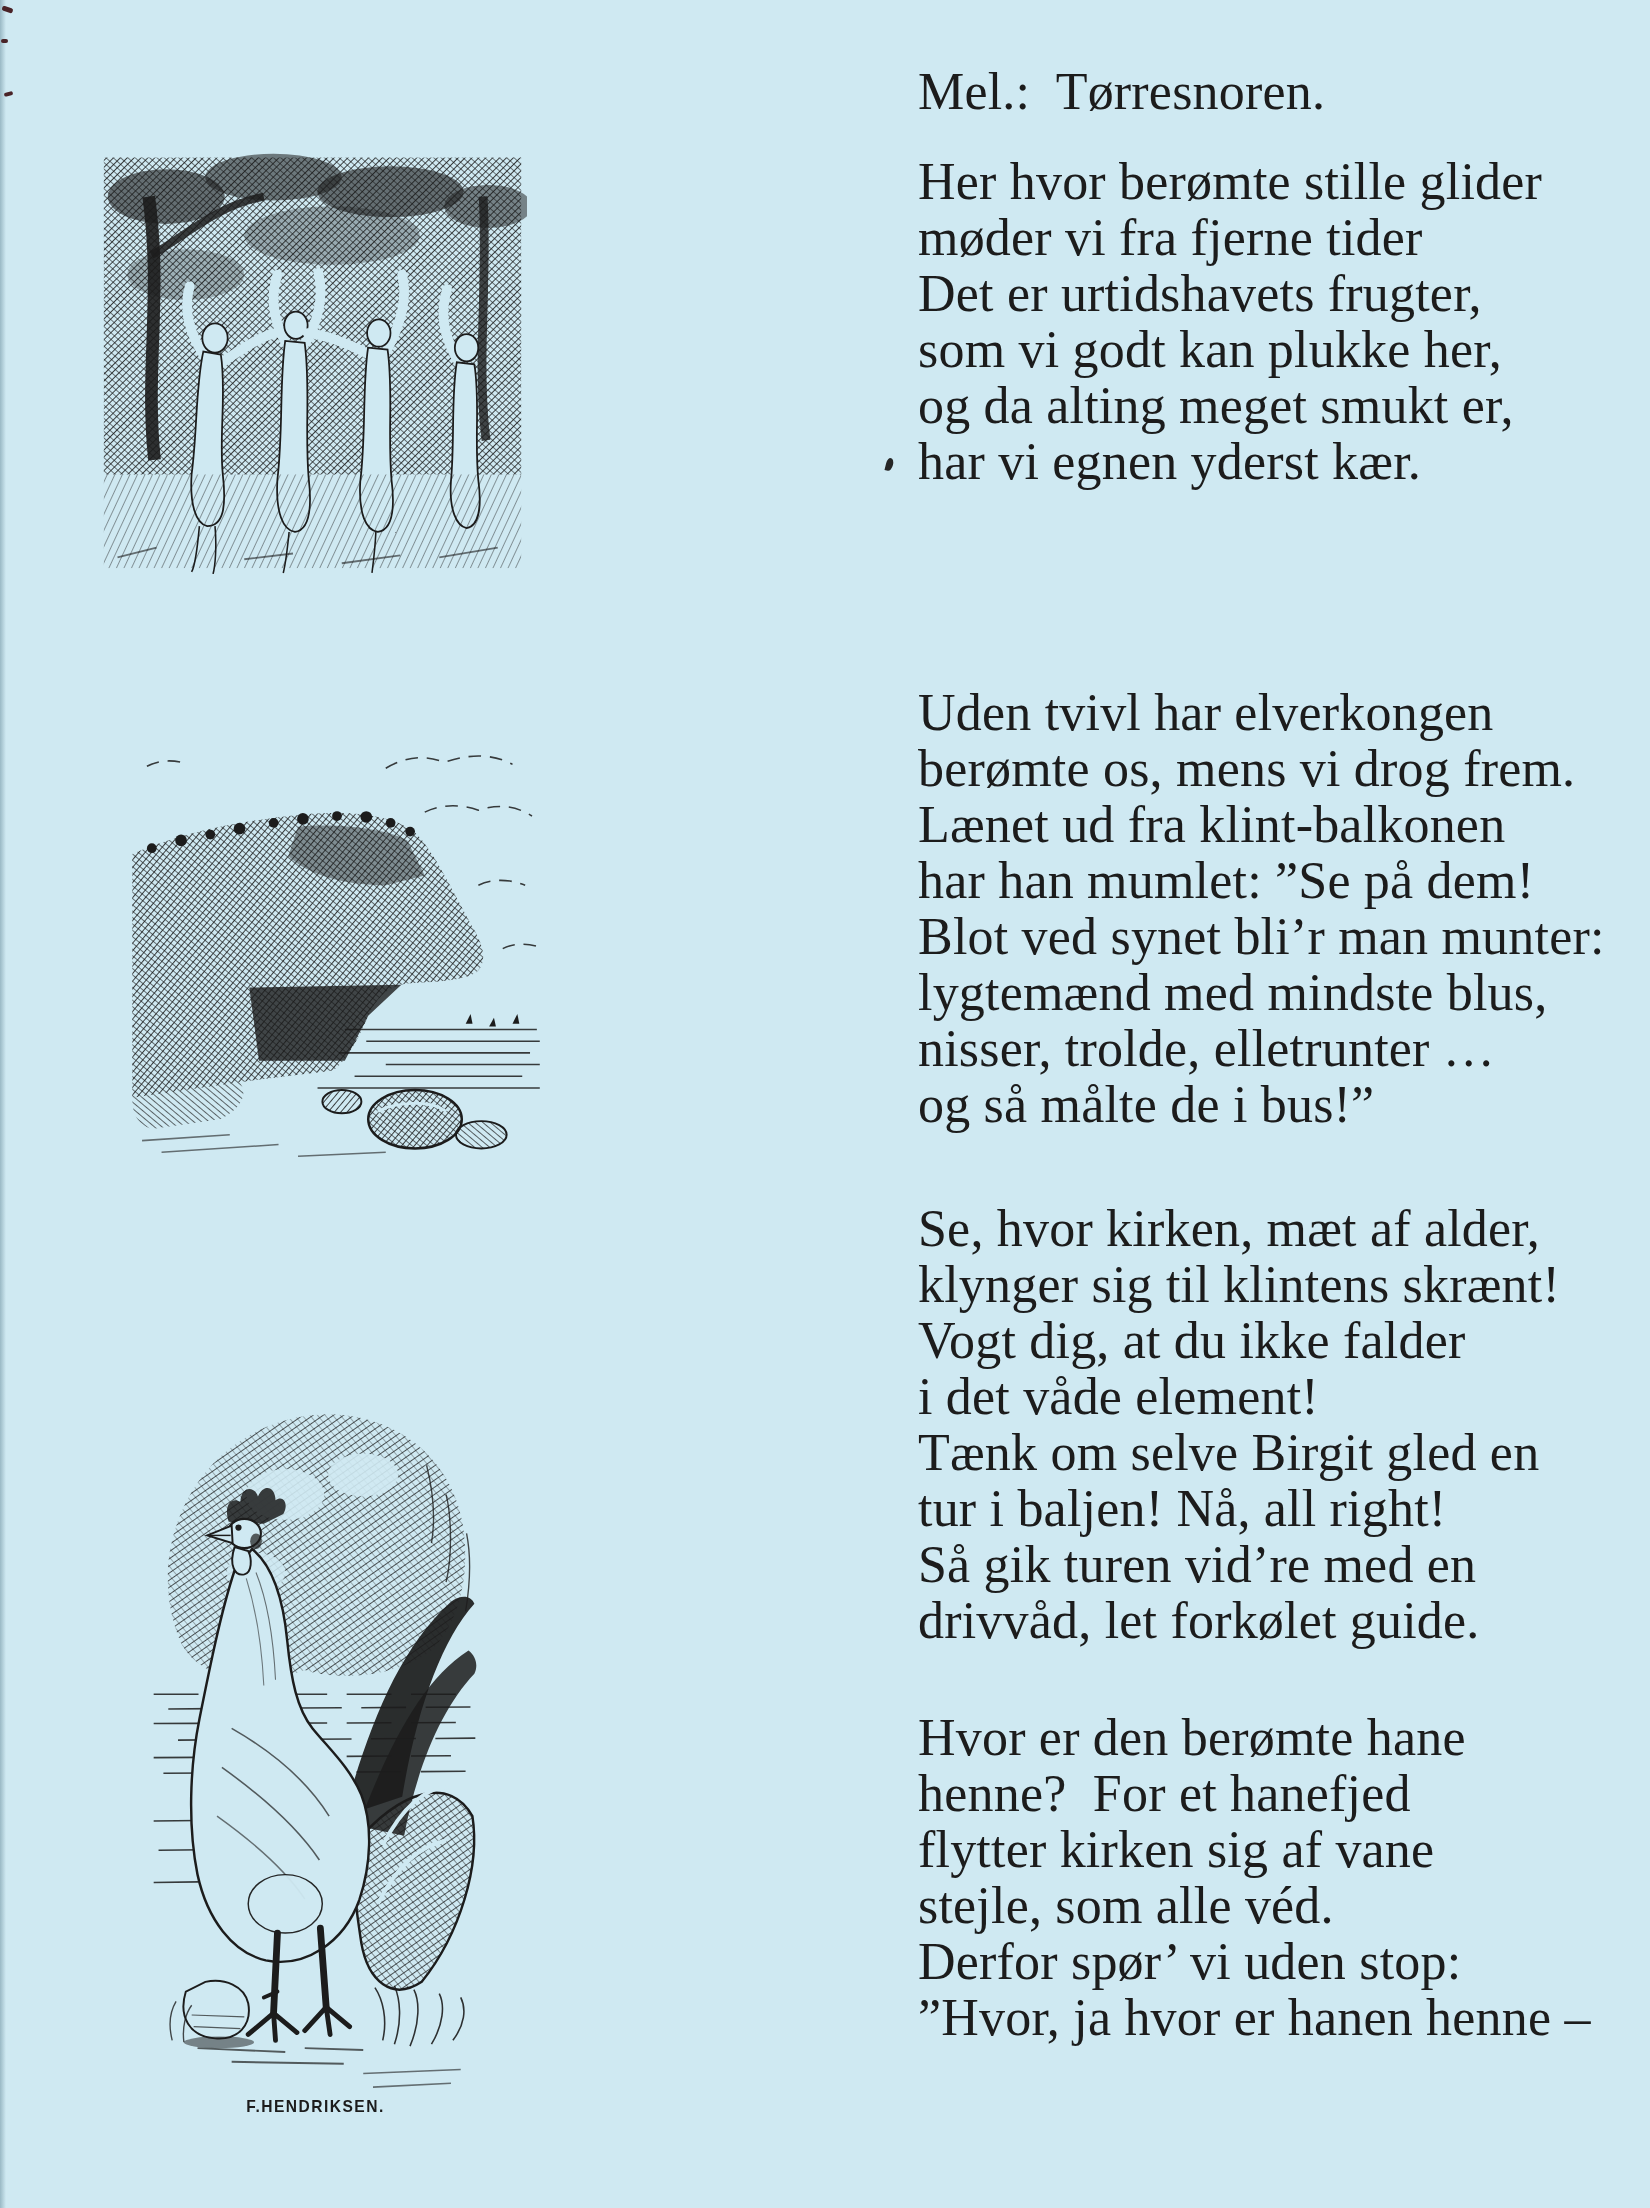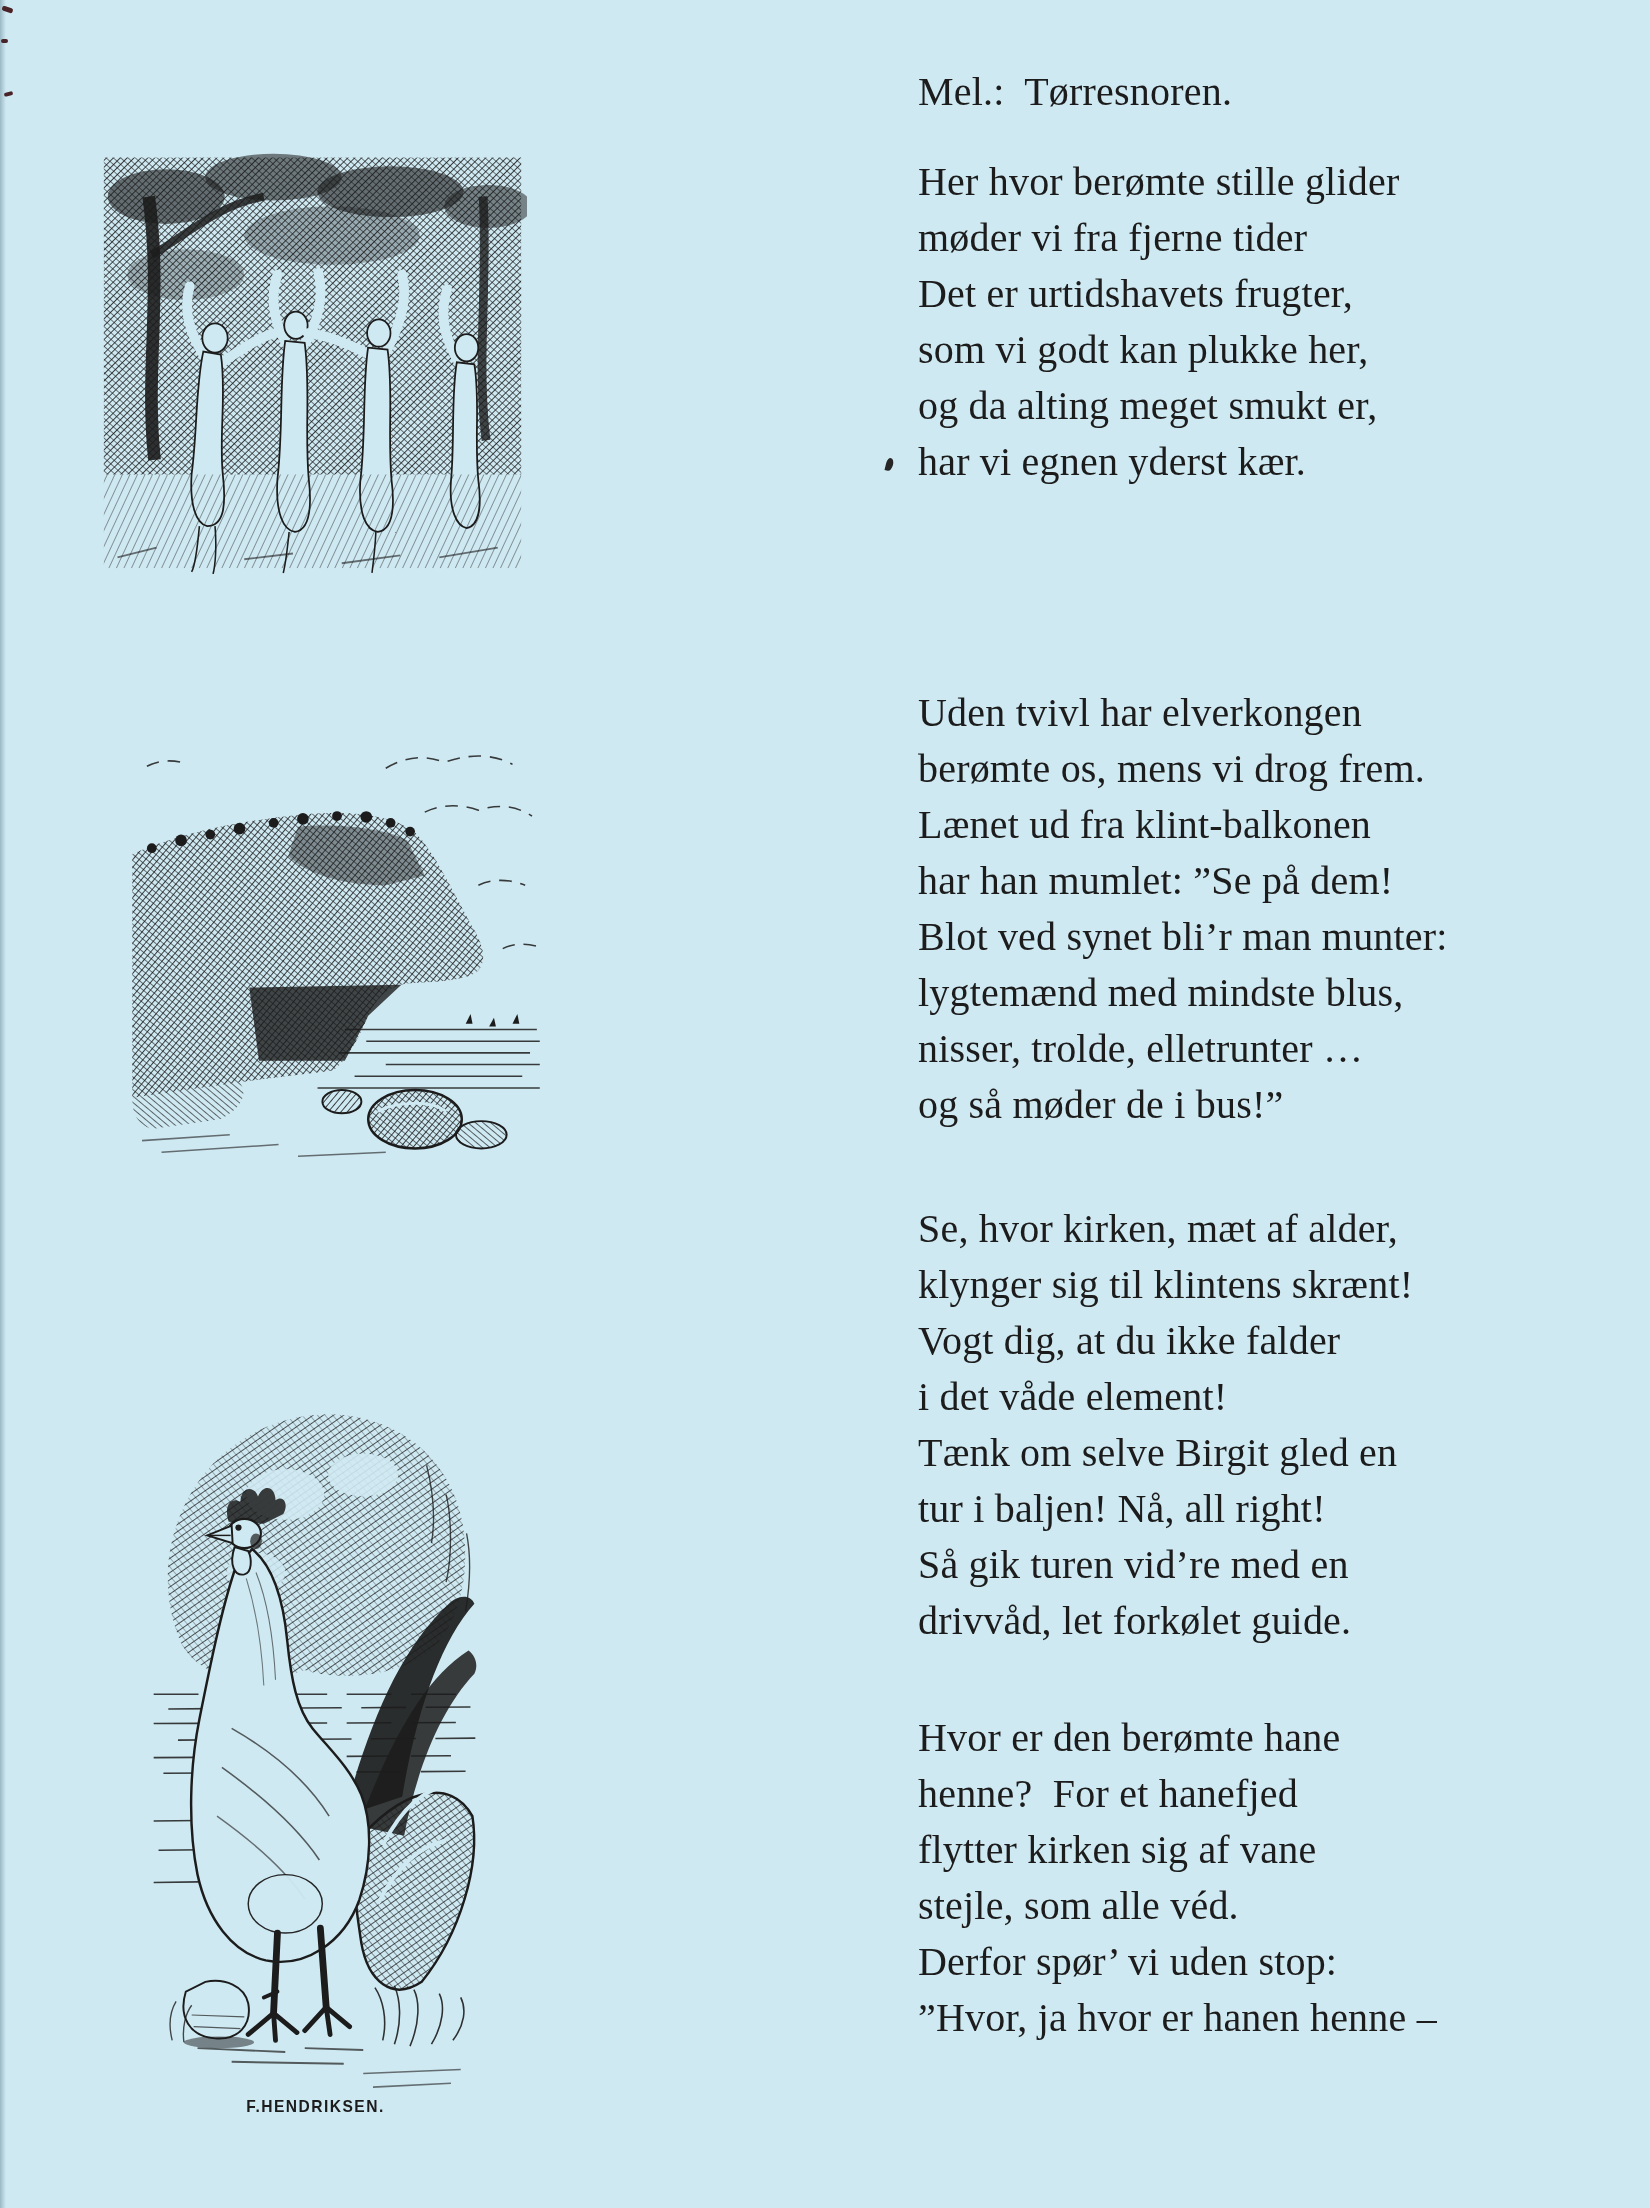--- a/index.html
+++ b/index.html
@@ -5,21 +5,21 @@
   html,body{margin:0;padding:0;background:#9fb6bf;}
   .page{
     position:relative;
     width:1650px;height:2209px;
     background:#cfe9f2;
     overflow:hidden;
     font-family:"Liberation Serif", serif;
   }
   .poem-line{
     white-space:pre-wrap;
-    font-size:40px;
+    font-size:52px;
     line-height:56px;
     color:#1c1c1c;
     letter-spacing:0.2px;
   }
   .title{position:absolute;left:918px;top:64px;}
   .verse{position:absolute;left:918px;width:722px;}
   .v1{top:154px}
   .v2{top:685px}
   .v3{top:1201px}
   .v4{top:1710px}
@@ -240,21 +240,21 @@
   </div>
 
   <div class="verse v2">
     <div class="poem-line">Uden tvivl har elverkongen</div>
     <div class="poem-line">berømte os, mens vi drog frem.</div>
     <div class="poem-line">Lænet ud fra klint-balkonen</div>
     <div class="poem-line">har han mumlet: ”Se på dem!</div>
     <div class="poem-line">Blot ved synet bli’r man munter:</div>
     <div class="poem-line">lygtemænd med mindste blus,</div>
     <div class="poem-line">nisser, trolde, elletrunter …</div>
-    <div class="poem-line">og så møder de i bus!”</div>
+    <div class="poem-line">og så målte de i bus!”</div>
   </div>
 
   <div class="verse v3">
     <div class="poem-line">Se, hvor kirken, mæt af alder,</div>
     <div class="poem-line">klynger sig til klintens skrænt!</div>
     <div class="poem-line">Vogt dig, at du ikke falder</div>
     <div class="poem-line">i det våde element!</div>
     <div class="poem-line">Tænk om selve Birgit gled en</div>
     <div class="poem-line">tur i baljen! Nå, all right!</div>
     <div class="poem-line">Så gik turen vid’re med en</div>

